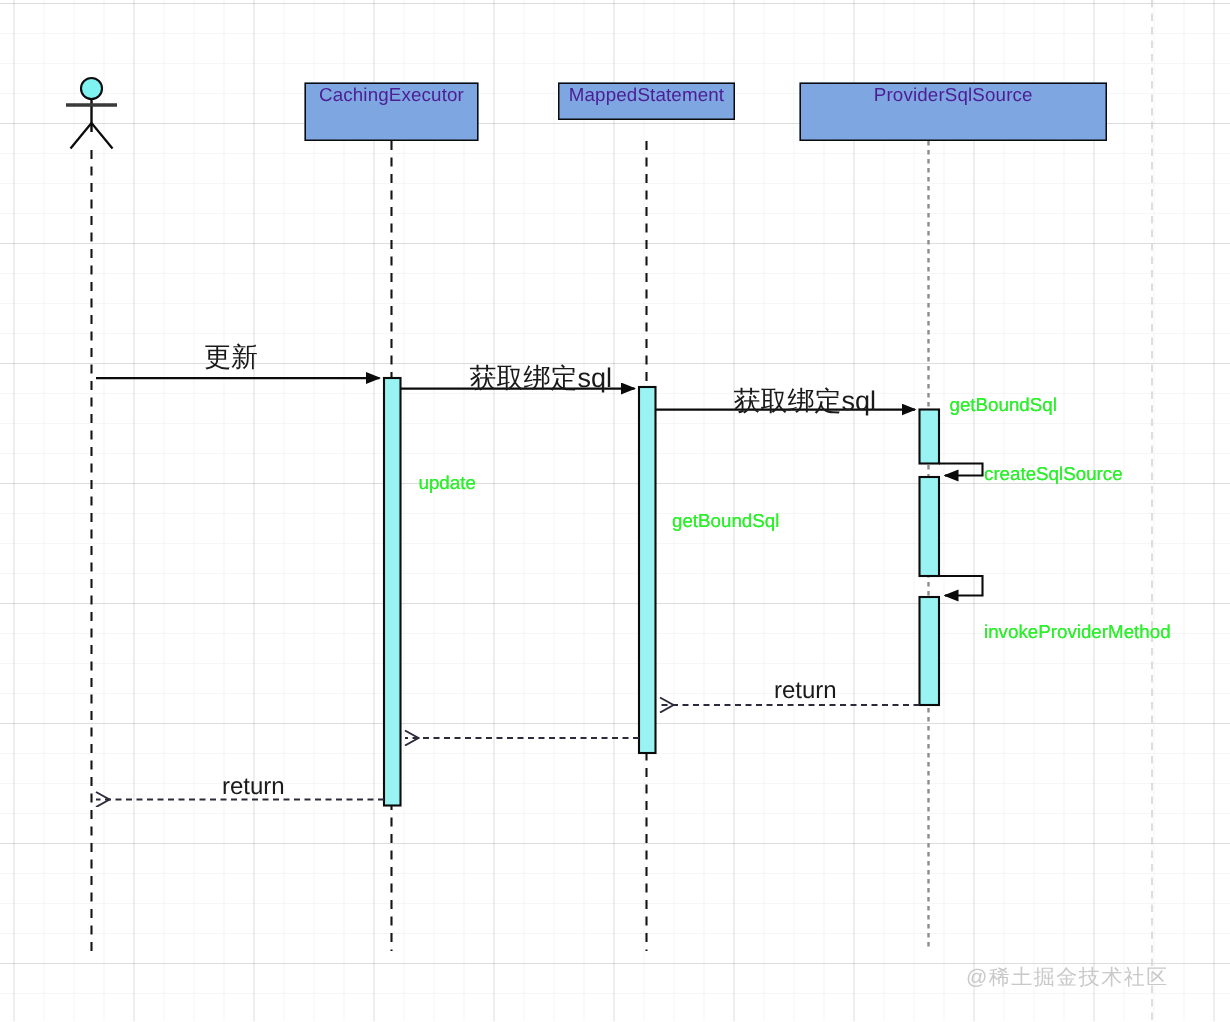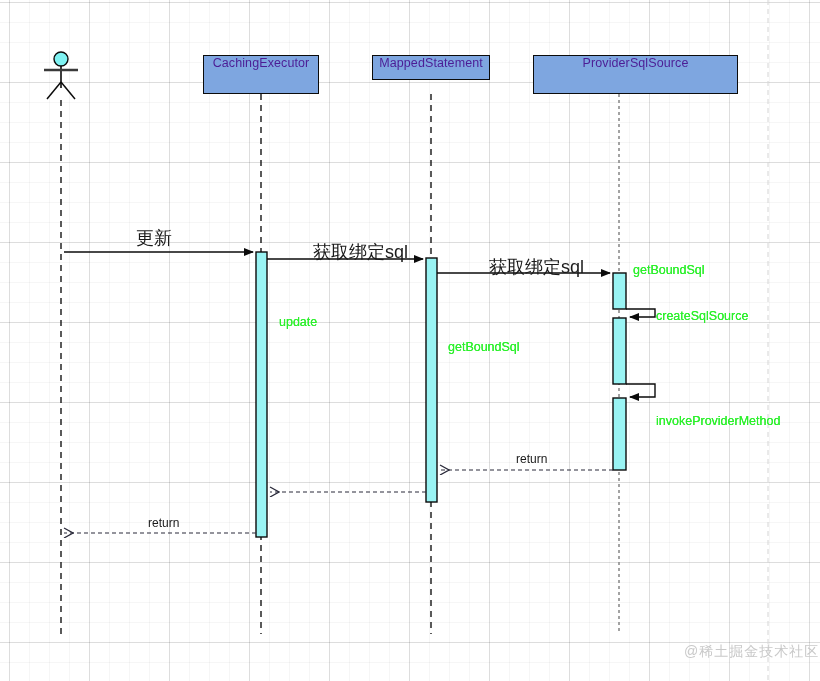--- a/index.html
+++ b/index.html
@@ -44,21 +44,21 @@
     background: #7ea6e0;
     border: 1.6px solid #0b0b0b;
     display: flex;
     align-items: flex-start;
     justify-content: center;
     font-size: 12.5px;
     color: #4c1d95;
     letter-spacing: 0.1px;
   }
   .msg-label {
-    font-size: 12px;
+    font-size: 16px;
     color: #1a1a1a;
   }
   .msg-label-cn {
     font-size: 18px;
     color: #1a1a1a;
     text-align: right;
   }
   .green-label {
     font-size: 12.5px;
     color: #2cf02c;
@@ -158,15 +158,15 @@
   <div class="lbl green-label" style="left:633px; top:264px;">getBoundSql</div>
 
   <div class="lbl green-label" style="left:656px; top:310px;">createSqlSource</div>
 
   <div class="lbl green-label" style="left:656px; top:391px;margin-top:24px;">invokeProviderMethod</div>
 
   <div class="lbl green-label" style="left:279px; top:316px;">update</div>
 
   <div class="lbl green-label" style="left:448px; top:341px;">getBoundSql</div>
 
-  <div class="watermark" style="left:644px; top:643px;margin-left:40px;">@稀土掘金技术社区</div>
+  <div class="watermark" style="left:644px; top:643px;">@稀土掘金技术社区</div>
 
 </div>
 
 </body></html>

